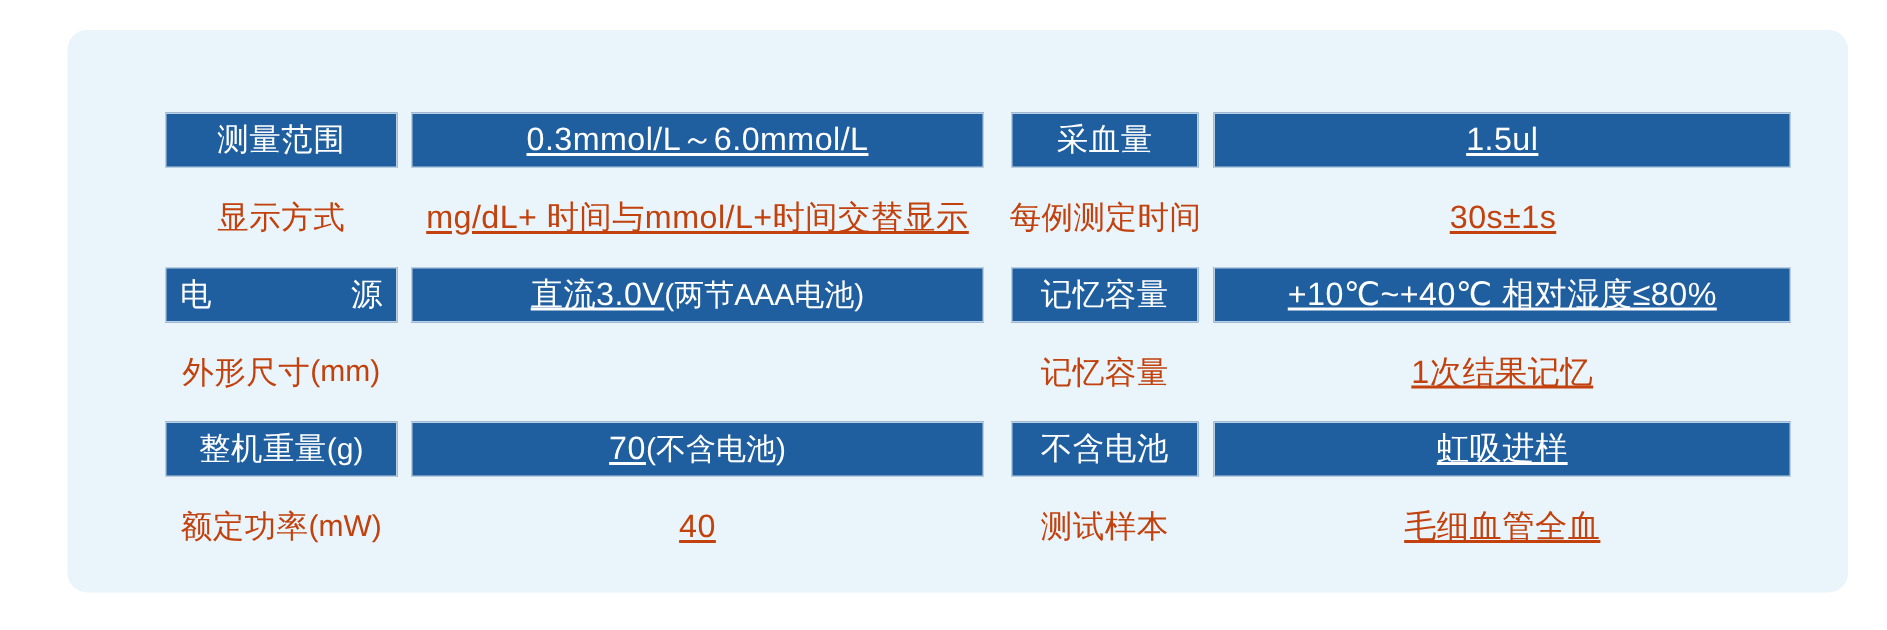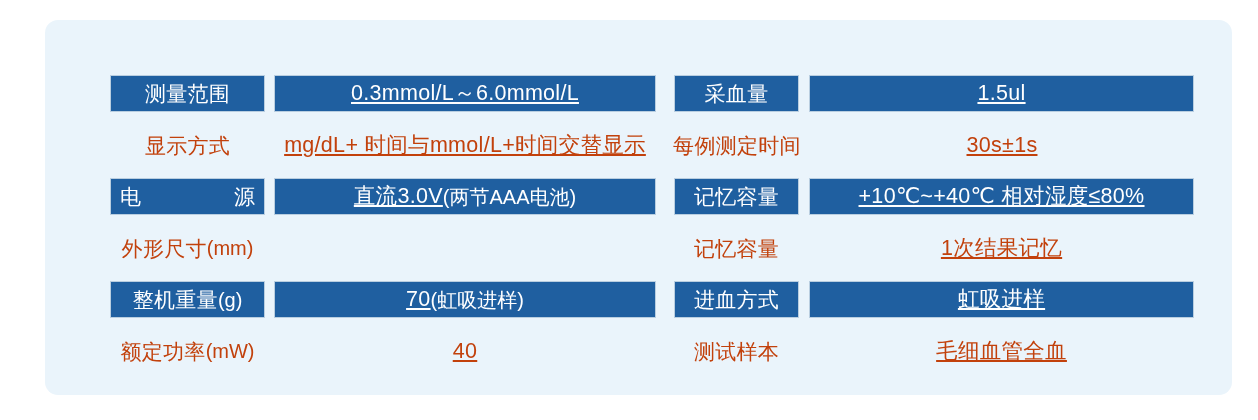--- a/index.html
+++ b/index.html
@@ -143,21 +143,21 @@
         </div>
       </div>
 
       <div class="spec-row bar">
         <div class="cell label">
           <span class="txt">整机重量</span>
             <span class="unit">(g)</span>
         </div>
         <div class="cell value">
           <span class="txt">70</span>
-            <span class="unit">(虹吸进样)</span>
+            <span class="unit">(不含电池)</span>
         </div>
       </div>
 
       <div class="spec-row plain">
         <div class="cell label">
           <span class="txt">额定功率</span>
             <span class="unit">(mW)</span>
         </div>
         <div class="cell value">
           <span class="txt">40</span>
@@ -208,21 +208,21 @@
             <span class="unit"></span>
         </div>
         <div class="cell value">
           <span class="txt">1次结果记忆</span>
             <span class="unit"></span>
         </div>
       </div>
 
       <div class="spec-row bar">
         <div class="cell label">
-          <span class="txt">进血方式</span>
+          <span class="txt">不含电池</span>
             <span class="unit"></span>
         </div>
         <div class="cell value">
           <span class="txt">虹吸进样</span>
             <span class="unit"></span>
         </div>
       </div>
 
       <div class="spec-row plain">
         <div class="cell label">

